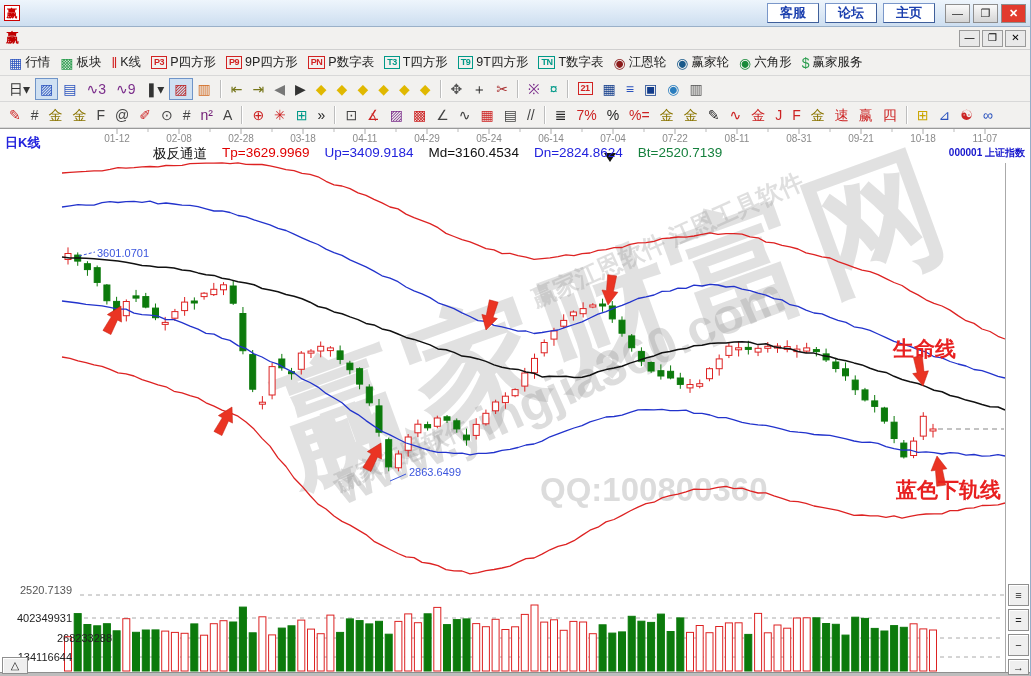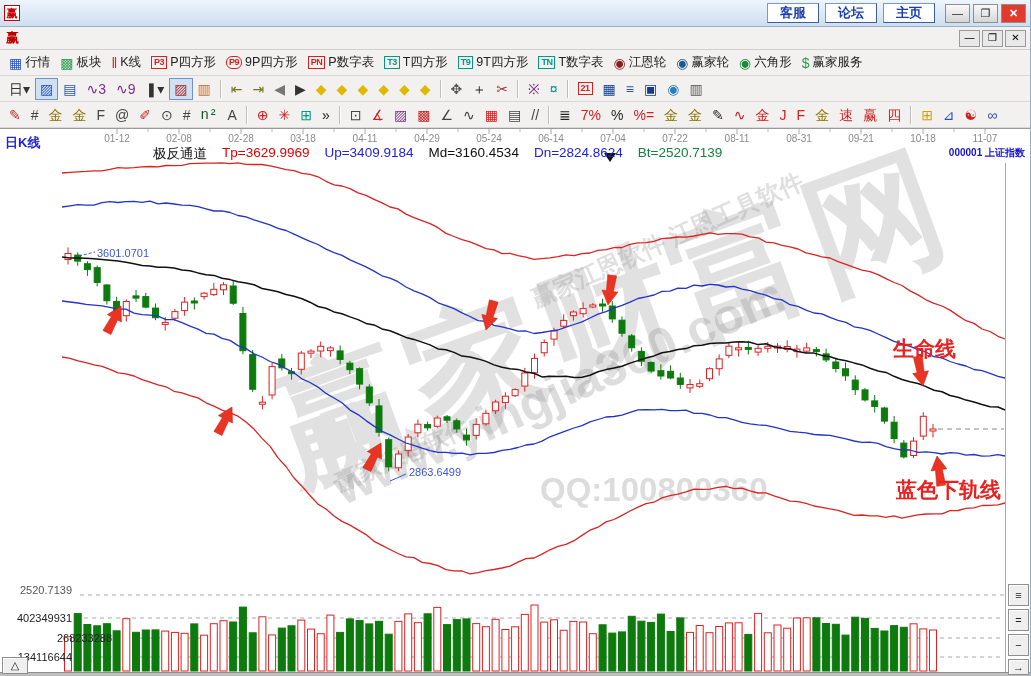--- a/index.html
+++ b/index.html
@@ -84,21 +84,21 @@
       </div>
       <div class="tb-btn">
         <span class="tb-glyph" style="color: rgb(210, 34, 34);">‖</span>
         <span class="tb-label">K线</span>
       </div>
       <div class="tb-btn">
         <span class="tb-glyph boxed" style="color: rgb(210, 34, 34); border-color: rgb(210, 34, 34);">P3</span>
         <span class="tb-label">P四方形</span>
       </div>
       <div class="tb-btn">
-        <span class="tb-glyph boxed" style="color: rgb(210, 34, 34); border-color: rgb(210, 34, 34); border-radius: 6px;">P9</span>
+        <span class="tb-glyph boxed" style="color: rgb(210, 34, 34); border-color: rgb(210, 34, 34);">P9</span>
         <span class="tb-label">9P四方形</span>
       </div>
       <div class="tb-btn">
         <span class="tb-glyph boxed" style="color: rgb(210, 34, 34); border-color: rgb(210, 34, 34);">PN</span>
         <span class="tb-label">P数字表</span>
       </div>
       <div class="tb-btn">
         <span class="tb-glyph boxed" style="color: rgb(0, 153, 136); border-color: rgb(0, 153, 136);">T3</span>
         <span class="tb-label">T四方形</span>
       </div>
@@ -242,21 +242,21 @@
       <div class="tb-btn">
         <span class="tb-glyph" style="color: rgb(204, 34, 34);">✐</span>
       </div>
       <div class="tb-btn">
         <span class="tb-glyph" style="color: rgb(68, 68, 68);">⊙</span>
       </div>
       <div class="tb-btn">
         <span class="tb-glyph" style="color: rgb(68, 68, 68);">#</span>
       </div>
       <div class="tb-btn">
-        <span class="tb-glyph" style="color: #14532d; font-family: Liberation Mono, monospace;">n²</span>
+        <span class="tb-glyph" style="color: #701a75;">n²</span>
       </div>
       <div class="tb-btn">
         <span class="tb-glyph" style="color: rgb(68, 68, 68);">A</span>
       </div>
       <div class="tb-sep"></div>
       <div class="tb-btn">
         <span class="tb-glyph" style="color: rgb(204, 34, 34);">⊕</span>
       </div>
       <div class="tb-btn">
         <span class="tb-glyph" style="color: rgb(204, 34, 34);">✳</span>

